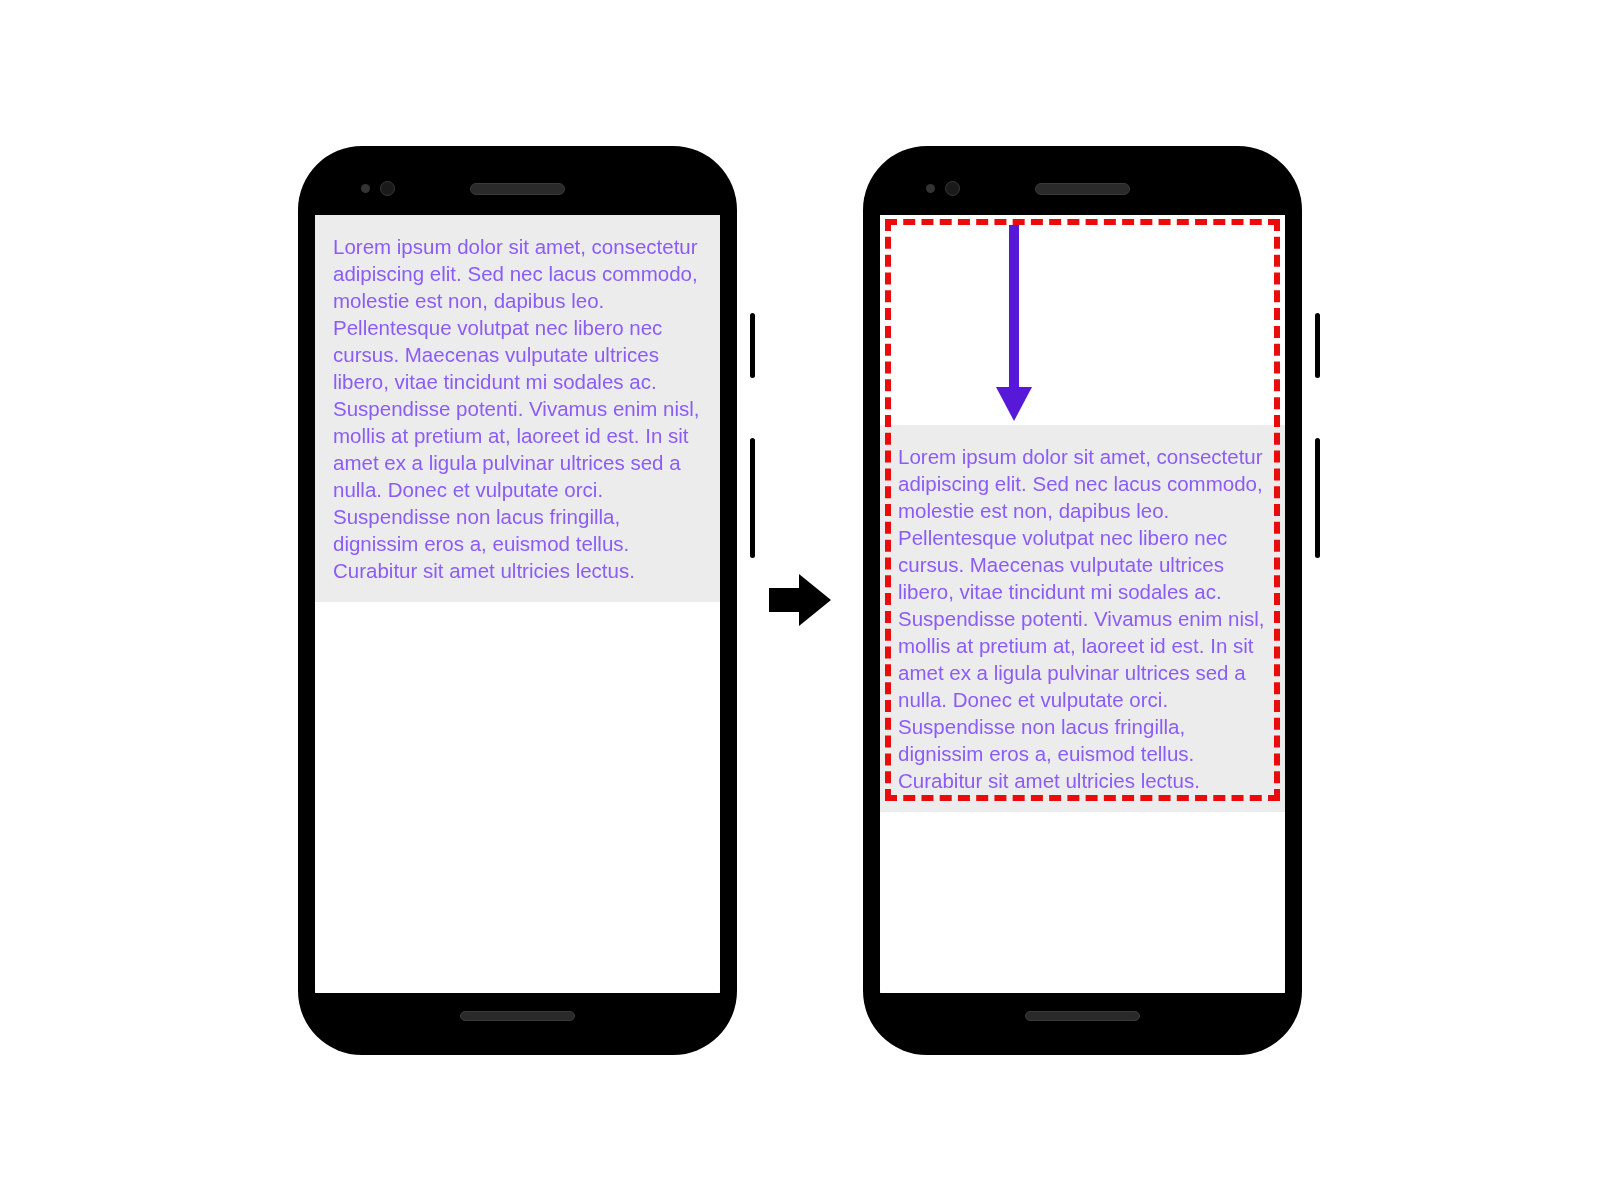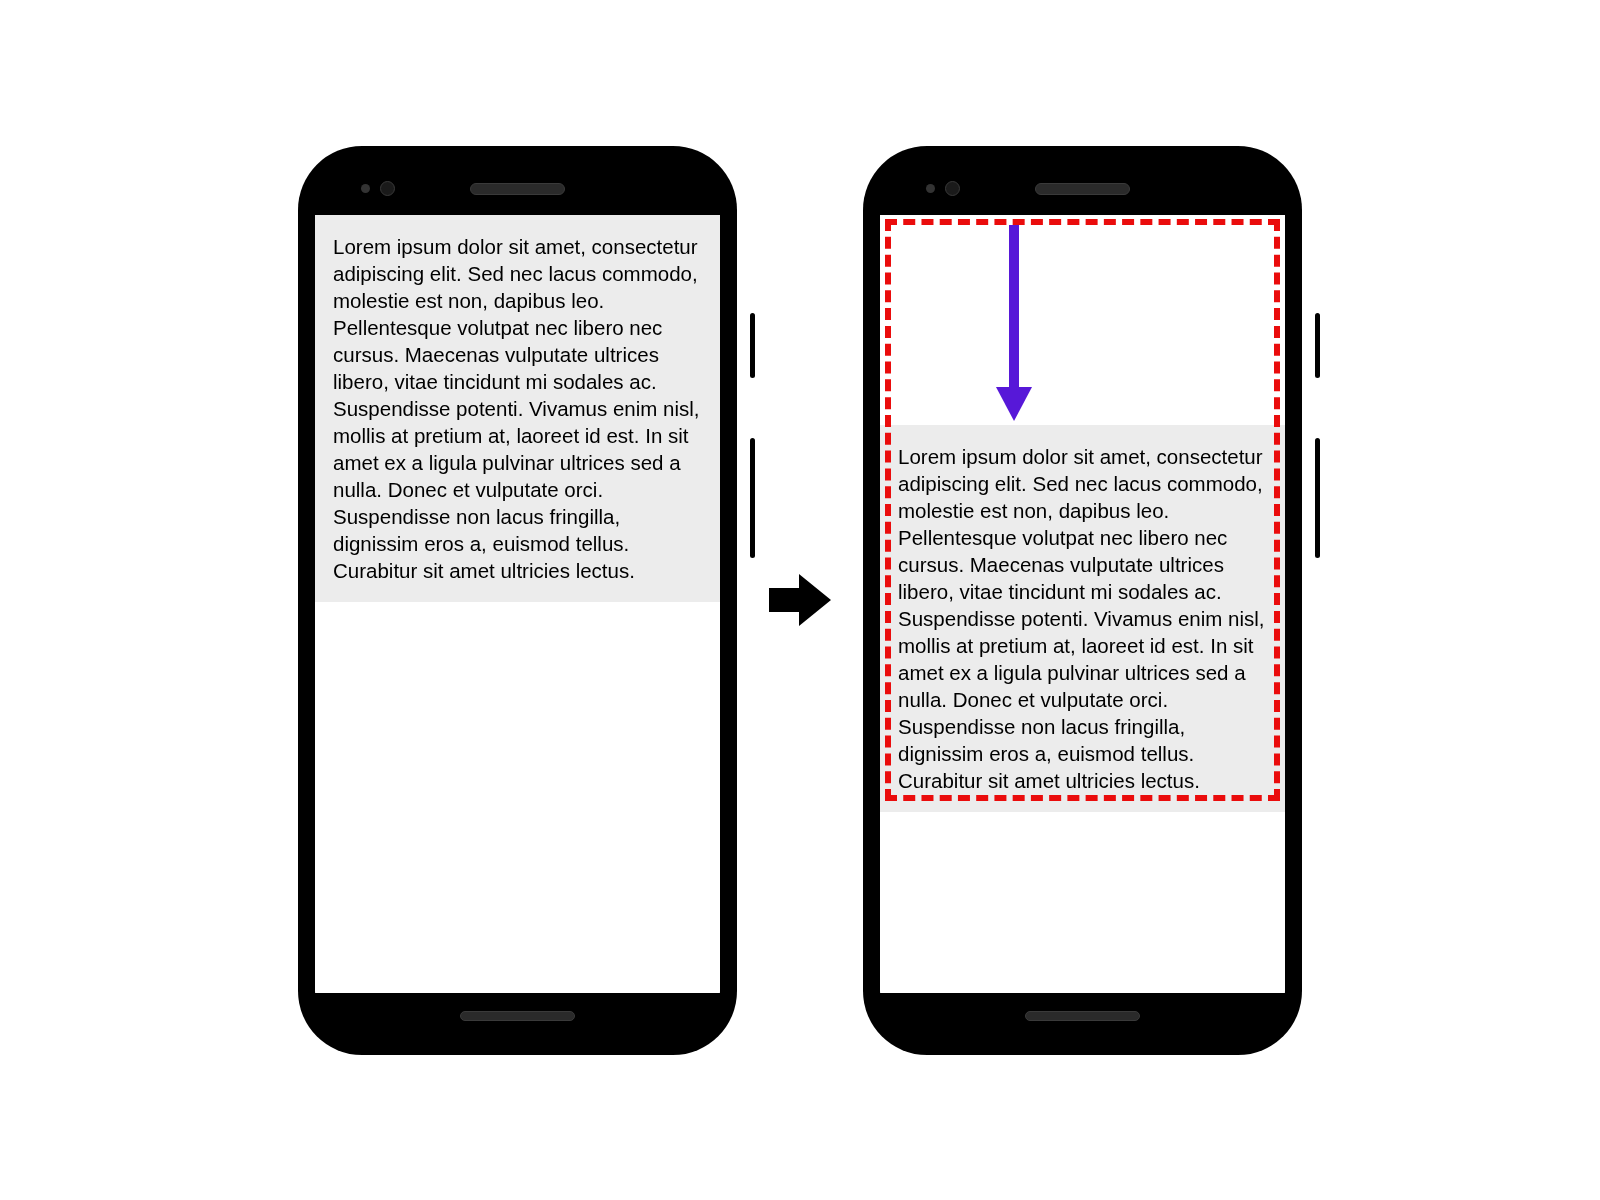--- a/index.html
+++ b/index.html
@@ -109,21 +109,21 @@
       border-radius: 3px;
     }
     .phone-wrapper {
       position: relative;
     }
     .text-block {
       background: #ececec;
       padding: 18px;
       font-size: 20.5px;
       line-height: 1.32;
-      color: #000000;
+      color: #8b5cf6;
       width: 100%;
     }
     .left-screen .text-block {
       position: absolute;
       top: 0;
       left: 0;
     }
     .right-screen .text-block {
       position: absolute;
       top: 210px;

